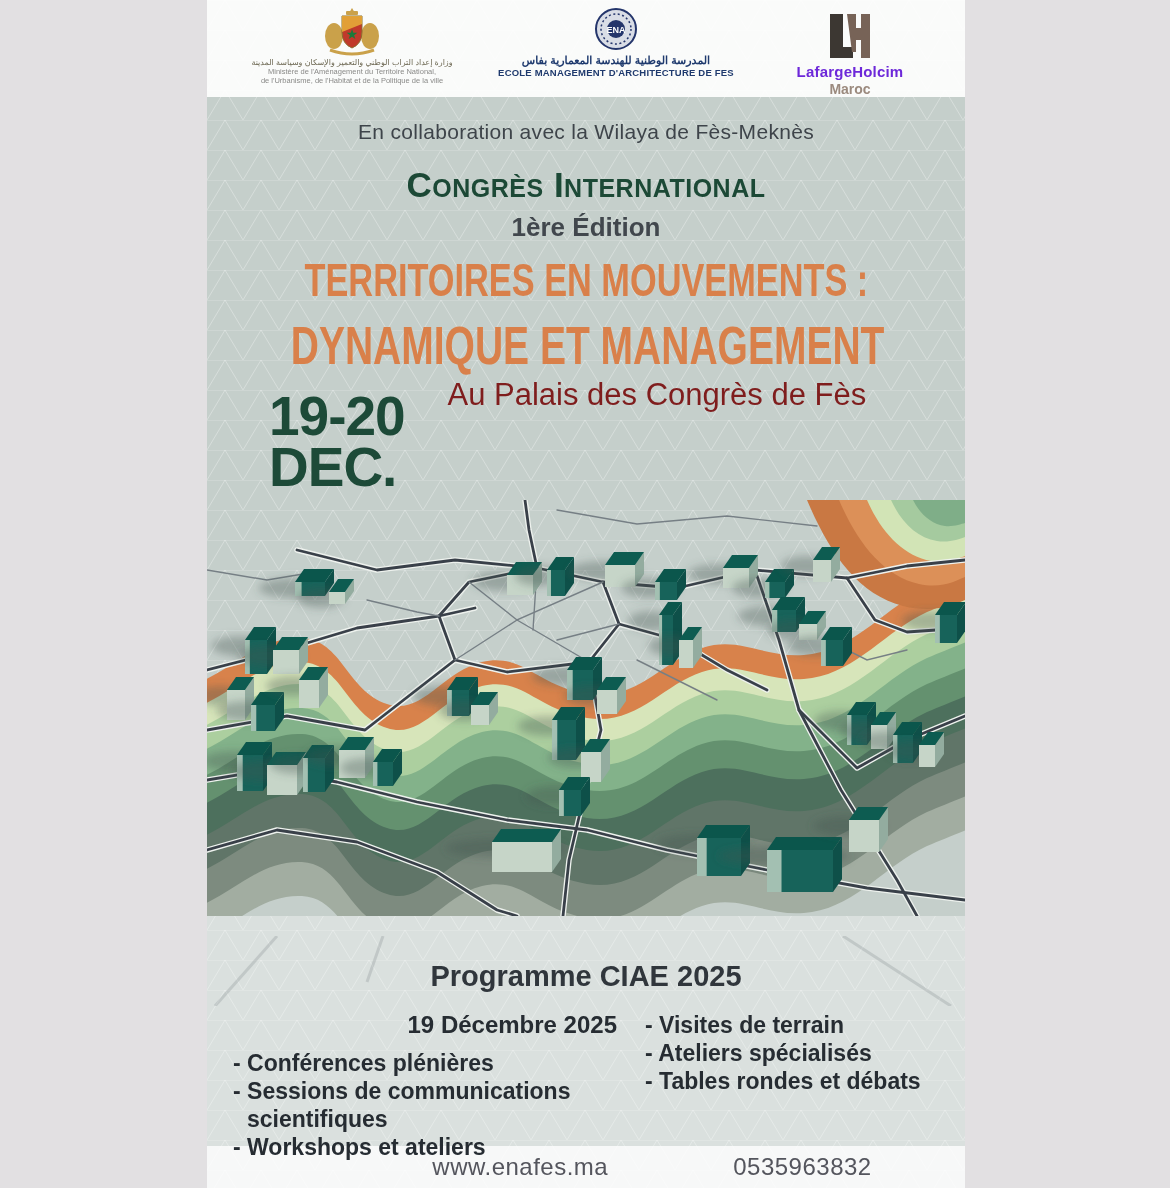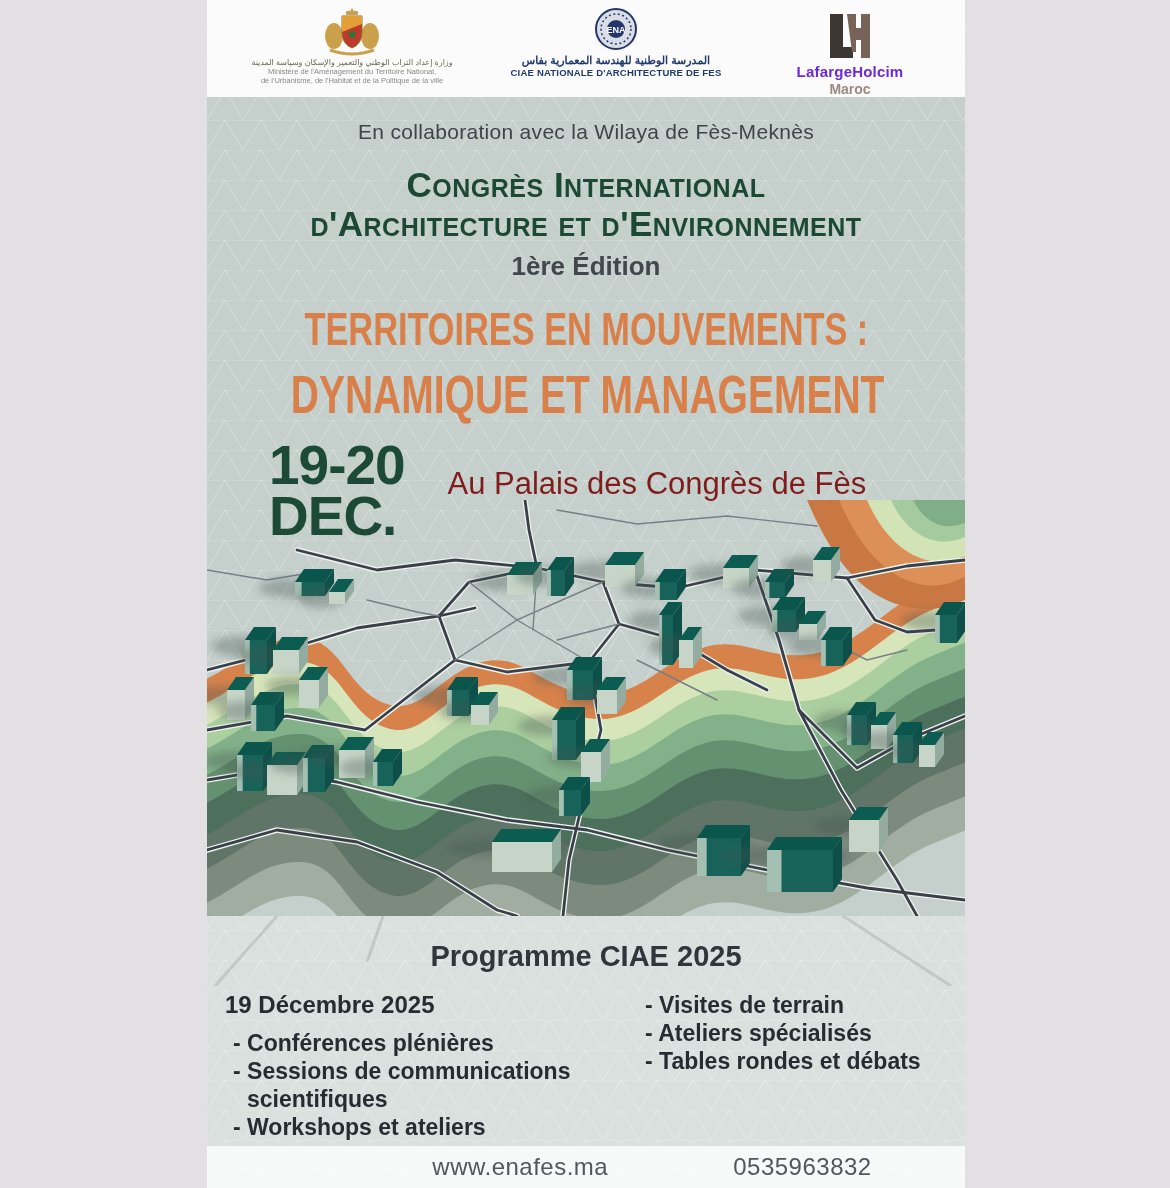--- a/index.html
+++ b/index.html
@@ -36,37 +36,37 @@
   .school-fr{font-size:9.5px;font-weight:bold;color:#1f3a6e;letter-spacing:.2px;white-space:nowrap;}
   .sponsor-name{font-size:15px;font-weight:bold;color:#6d28d9;letter-spacing:.2px;margin-top:3px;}
   .sponsor-country{font-size:14px;font-weight:bold;color:#9b8a7e;margin-top:1px;}
 
   
   .collab{margin-top:120px;text-align:center;font-size:21px;font-weight:500;color:#3e444a;letter-spacing:.3px;}
   .congress{margin-top:21px;text-align:center;font-variant:small-caps;font-weight:800;
     font-size:35px;line-height:1.12;color:#1c4936;letter-spacing:.5px;}
   .edition{margin-top:8px;text-align:center;font-size:26px;font-weight:600;color:#41474d;}
   .theme1,.theme2{text-align:center;font-weight:800;color:#d9804a;white-space:nowrap;}
-  .theme1{margin-top:22px;font-size:44px;}
+  .theme1{margin-top:12px;font-size:44px;}
   .theme2{margin-top:12px;font-size:50px;}
   .theme1 span,.theme2 span{display:inline-block;transform:scale(0.78,1.06);letter-spacing:0px;}
-  .daterow{margin-top:16px;padding:0 56px 0 62px;display:flex;align-items:center;}
+  .daterow{margin-top:16px;padding:0 56px 0 62px;display:flex;align-items:flex-start;}
   .date-big{font-size:55px;line-height:.92;font-weight:800;color:#1d4a38;letter-spacing:-1px;}
   .venue{flex:1;text-align:center;font-size:31px;font-weight:400;color:#7f1d1d;margin-top:-14px;}
 
   
   .map{position:absolute;top:500px;left:0;width:758px;height:416px;}
 
   
-  .program{position:absolute;top:916px;left:0;width:758px;height:230px;}
+  .program{position:absolute;top:936px;left:0;width:758px;height:230px;}
   .prog-heading{margin-top:24px;text-align:center;font-size:29px;font-weight:800;color:#30363c;}
   .prog-cols{display:flex;margin-top:18px;padding:0 18px;}
   .col-left{width:392px;}
   .col-right{flex:1;}
-  .col-date{text-align:left;font-size:24px;font-weight:800;color:#262c32;margin-bottom:10px;}
+  .col-date{text-align:right;font-size:24px;font-weight:800;color:#262c32;margin-bottom:10px;}
   .col-items{font-size:23px;font-weight:600;color:#262c32;line-height:1.22;}
   .col-left .col-items{padding-left:8px;}
   .col-right .col-items{padding-left:28px;}
   .item{padding-left:14px;text-indent:-14px;}
   .col-right .item-gap{}
 
   
   .footer{position:absolute;top:1146px;left:0;width:890px;height:42px;
     display:flex;justify-content:center;align-items:center;gap:125px;
     font-size:24px;color:#54555d;letter-spacing:.5px;}
@@ -111,37 +111,36 @@
       </div>
 
       <div class="logo-block logo-school">
         <svg width="46" height="46" viewBox="0 0 46 46">
           <circle cx="23" cy="23" r="20" fill="#d9dde6" stroke="#24356b" stroke-width="2"></circle>
           <circle cx="23" cy="23" r="15" fill="none" stroke="#24356b" stroke-width="1.5" stroke-dasharray="2 2.5"></circle>
           <circle cx="23" cy="23" r="9" fill="#24356b"></circle>
           <text x="23" y="27" font-size="9" text-anchor="middle" fill="#ffffff" font-weight="bold">ENA</text>
         </svg>
         <div class="school-ar">المدرسة الوطنية للهندسة المعمارية بفاس</div>
-        <div class="school-fr">CIAE NATIONALE D'ARCHITECTURE DE FES</div>
+        <div class="school-fr">ECOLE MANAGEMENT D'ARCHITECTURE DE FES</div>
       </div>
 
       <div class="logo-block logo-sponsor">
         <svg width="48" height="46" viewBox="0 0 48 46">
           <path d="M4,0 h13 v33 h10 v11 h-23 z" fill="#3c3732"></path>
           <path d="M21,0 h9 v14 h5 v-14 h9 v44 h-9 v-18 h-5 v12 h-4 z" fill="#776357"></path>
         </svg>
         <div class="sponsor-name">LafargeHolcim</div>
         <div class="sponsor-country">Maroc</div>
       </div>
     </div>
 
     <div class="collab">En collaboration avec la Wilaya de Fès-Meknès</div>
     <div class="congress">
       <span>Congrès International</span><br>
-      <span>d'Architecture et d'Environnement</span>
     </div>
     <div class="edition">1ère Édition</div>
     <div class="theme1"><span>TERRITOIRES EN MOUVEMENTS :</span></div>
     <div class="theme2"><span>DYNAMIQUE ET MANAGEMENT</span></div>
 
     <div class="daterow">
       <div class="date-big">
         <span>19-20</span><br>
         <span>DEC.</span>
       </div>

